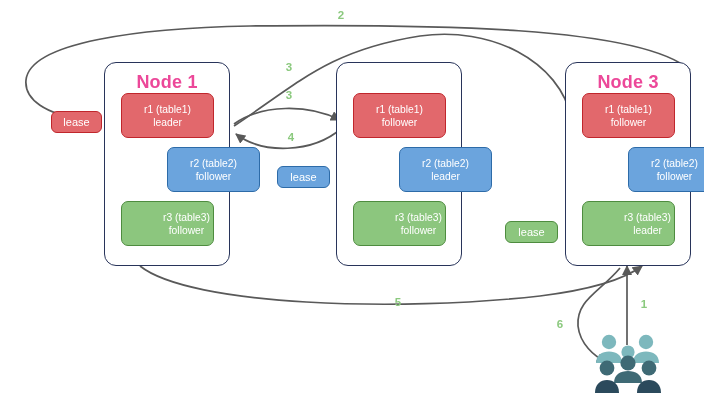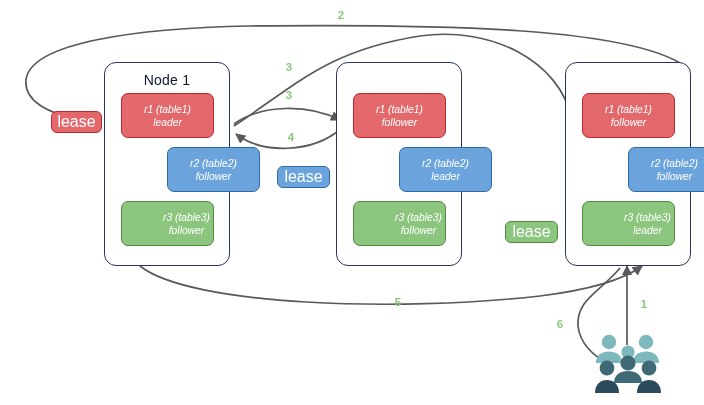--- a/index.html
+++ b/index.html
@@ -37,63 +37,62 @@
     border: 1.4px solid #28345a;
     border-radius: 12px;
     background: #ffffff;
   }
   .node-title {
     position: absolute;
     left: 0;
     right: 0;
     top: 9px;
     text-align: center;
-    font-size: 14px;
-    font-weight: normal;
-    color: #0f172a;
+    font-size: 18px;
+    font-weight: bold;
+    color: #ec4899;
     letter-spacing: .2px;
   }
   
   .replica {
     position: absolute;
     left: 16px;
     width: 93px;
     height: 45px;
     box-sizing: border-box;
     border-radius: 7px;
     display: flex;
     flex-direction: column;
     align-items: center;
     justify-content: center;
     color: #ffffff;
     font-size: 10.3px;
     line-height: 13px;
     text-align: center;
-    font-style: italic;
   }
   .replica .ln { display: block; }
   .rep-red   { background: #e2686c; border: 1.3px solid #c0262c; }
   .rep-blue  { background: #6ba4dd; border: 1.3px solid #2d6ba8; margin-left: 46px; }
   .rep-green { background: #8cc67e; border: 1.3px solid #4e8c3f; padding-left: 38px; }
 
   .r-slot-1 { top: 30px; }
   .r-slot-2 { top: 84px; }
   .r-slot-3 { top: 138px; }
 
   
   .lease {
     position: absolute;
     box-sizing: border-box;
     height: 22px;
     border-radius: 6px;
     display: flex;
     align-items: center;
     justify-content: center;
     color: #ffffff;
-    font-size: 16px;
+    font-size: 11px;
   }
   .lease-red   { background: #e2686c; border: 1.3px solid #c0262c; }
   .lease-blue  { background: #6ba4dd; border: 1.3px solid #2d6ba8; }
   .lease-green { background: #8cc67e; border: 1.3px solid #4e8c3f; }
 
   
   .step-num {
     position: absolute;
     font-size: 11.5px;
     font-weight: bold;
@@ -164,20 +163,21 @@
       <span class="ln">r2 (table2)</span>
       <span class="ln">leader</span>
     </div>
     <div class="replica rep-green r-slot-3">
       <span class="ln">r3 (table3)</span>
       <span class="ln">follower</span>
     </div>
   </div>
 
   <div class="node-box" style="left:565px; top:62px; width:126px; height:204px;">
+    <div class="node-title">Node 3</div>
 
     <div class="replica rep-red r-slot-1">
       <span class="ln">r1 (table1)</span>
       <span class="ln">follower</span>
     </div>
     <div class="replica rep-blue r-slot-2">
       <span class="ln">r2 (table2)</span>
       <span class="ln">follower</span>
     </div>
     <div class="replica rep-green r-slot-3">

